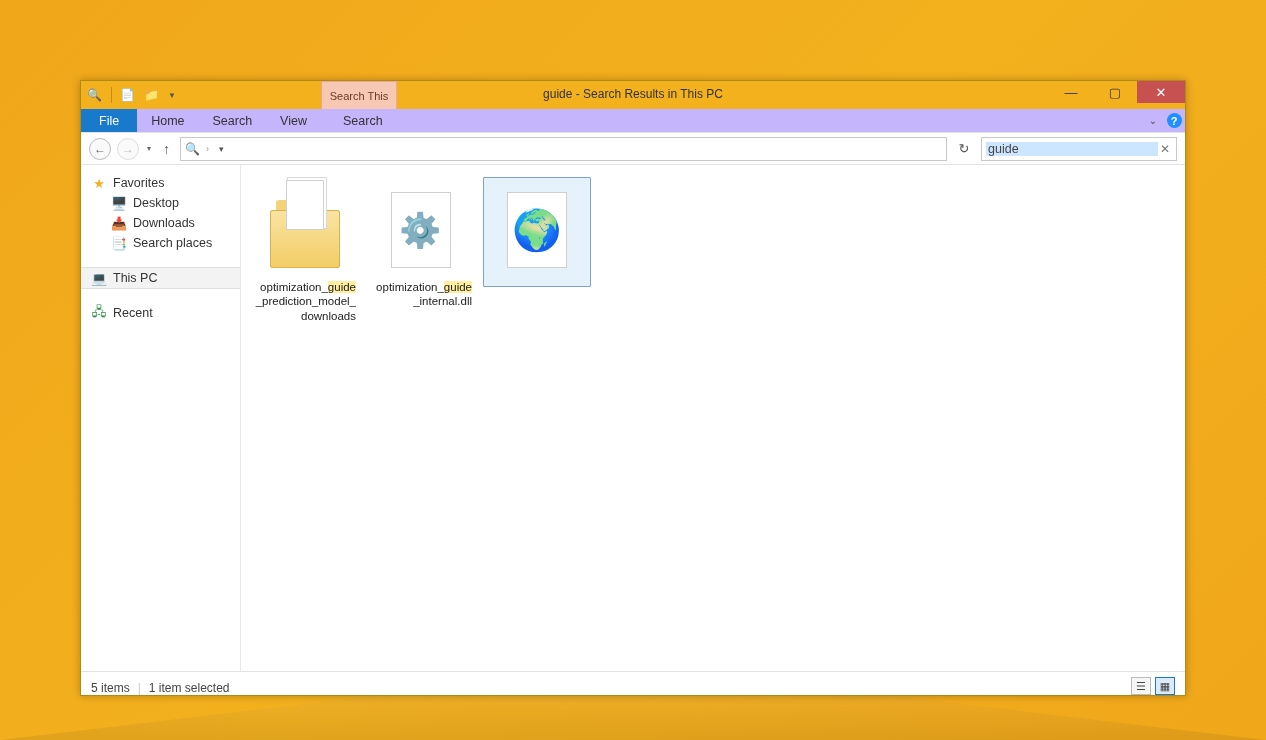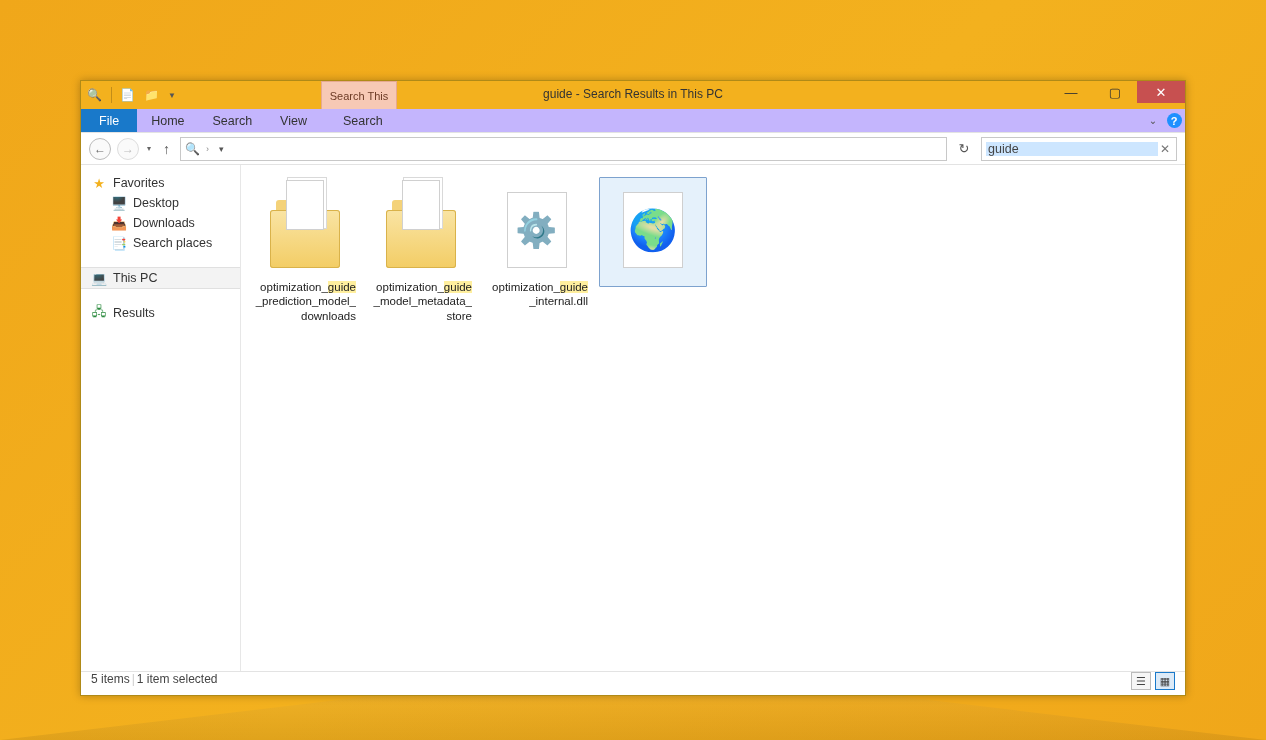--- a/index.html
+++ b/index.html
@@ -139,22 +139,22 @@
     width:60px; height:76px; background:#fff; border:1px solid #cfcfcf;
     display:flex; align-items:center; justify-content:center;
   }
   .gear-icon { font-size:34px; color:#3a7bd5;}
   .globe-icon { font-size:40px;}
   .fname { line-height:1.25; word-break:break-word; color:#222;text-align:right;}
   .fname .hl { background:#ffef9e;}
 
   
   .statusbar {
-    height:24px; border-top:1px solid #e3e3e3; display:flex; align-items:flex-start;
-    font-size:12px; color:#444; padding:0 10px; gap:2px; background:#fff;
+    height:24px; border-top:1px solid #e3e3e3; display:flex; align-items:flex-end;
+    font-size:12px; color:#444; padding:0 10px; gap:8px; background:#fff;
   }
   .statusbar .spacer { flex:1;}
   .view-toggle { display:flex; gap:4px;}
   .vt-btn { width:20px; height:18px; border:1px solid #bbb; display:flex; align-items:center; justify-content:center; font-size:11px; background:#f6f6f6;}
   .vt-btn.active { border-color:#1979ca; background:#dceaf7;}
 </style>
 </head>
 <body>
 
 <div class="desk-wedge"></div>
@@ -235,40 +235,33 @@
       </div>
       <div class="tree-group">
         <div class="tree-head selected">
           <span class="ic pc">💻</span>
           <span>This PC</span>
         </div>
       </div>
       <div class="tree-group">
         <div class="tree-head">
           <span class="ic net">🖧</span>
-          <span>Results</span>
+          <span>Recent</span>
         </div>
       </div>
     </div>
 
     <div class="content">
       <div class="items" id="items-host">
           <div class="file-item">
             <div class="thumb">
               <div class="paper-stack"></div>
               <div class="folder-open"></div>
             </div>
             <div class="fname"><span>optimization_</span><span class="hl">guide</span><span>_prediction_model_downloads</span></div>
-          </div>
-          <div class="file-item">
-            <div class="thumb">
-              <div class="paper-stack"></div>
-              <div class="folder-open"></div>
-            </div>
-            <div class="fname"><span>optimization_</span><span class="hl">guide</span><span>_model_metadata_store</span></div>
           </div>
           <div class="file-item">
             <div class="thumb">
               <div class="file-sheet">
                 <span class="gear-icon">⚙️</span>
               </div>
             </div>
             <div class="fname"><span>optimization_</span><span class="hl">guide</span><span>_internal.dll</span></div>
           </div>
           <div class="file-item selected">

